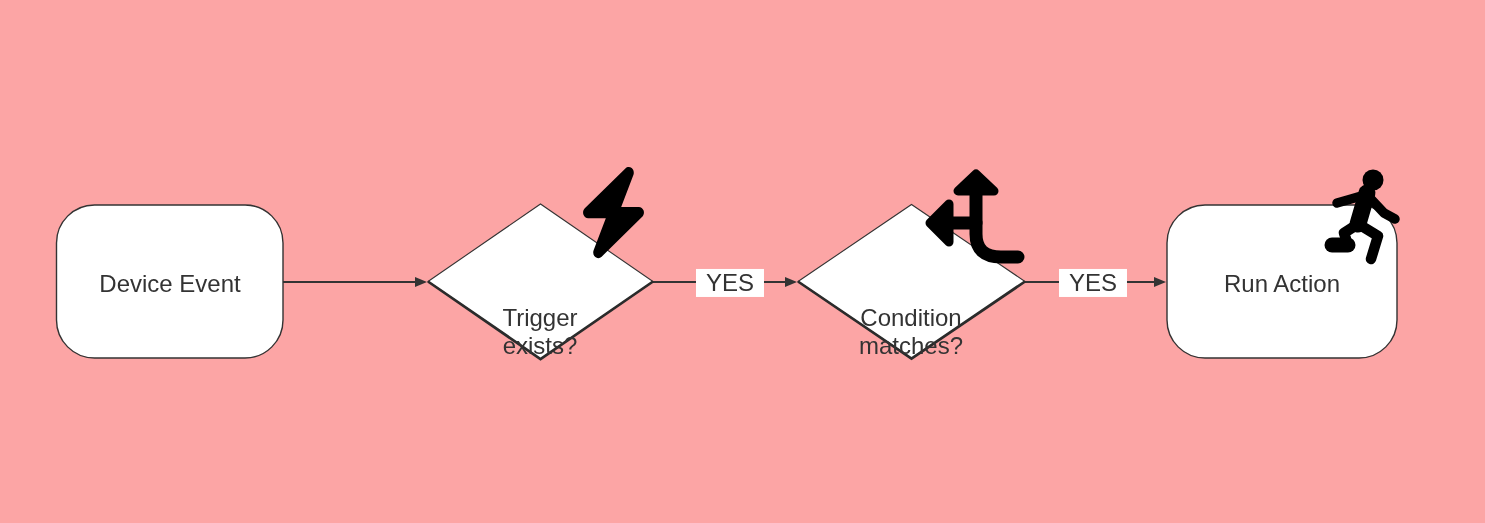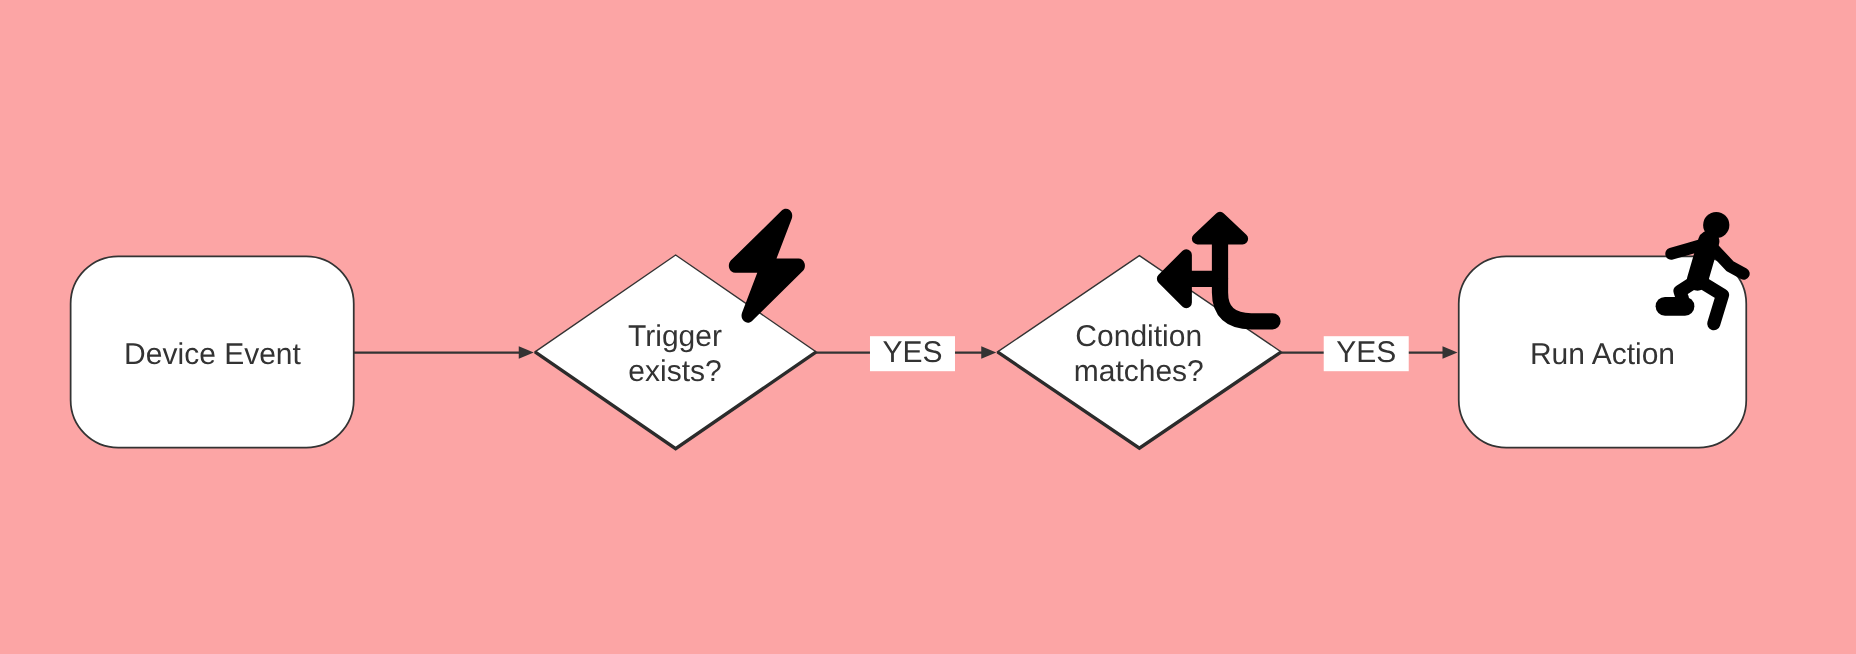--- a/index.html
+++ b/index.html
@@ -14,21 +14,21 @@
   .diagram svg { position: absolute; left: 0; top: 0; }
   .label {
     position: absolute;
     transform: translate(-50%, -50%);
     color: #333333;
     font-size: 24px;
     line-height: 1.17;
     text-align: center;
     white-space: nowrap;
   }
-  .label.wrap { white-space: normal; }
+  .label.wrap { white-space: normal; margin-top: 48px; }
   .edge-label {
     background: #ffffff;
     padding: 0 10px;
     text-align: right;
   }
   .shape { fill: #ffffff; stroke: #333333; stroke-width: 1.4; }
   .shape.thin { stroke-width: 1.1; }
   .thick-edge { fill: none; stroke: #2b2b2b; stroke-width: 2.7; }
   .edge { stroke: #333333; stroke-width: 1.8; }
   .arrowhead { fill: #333333; stroke: none; }

